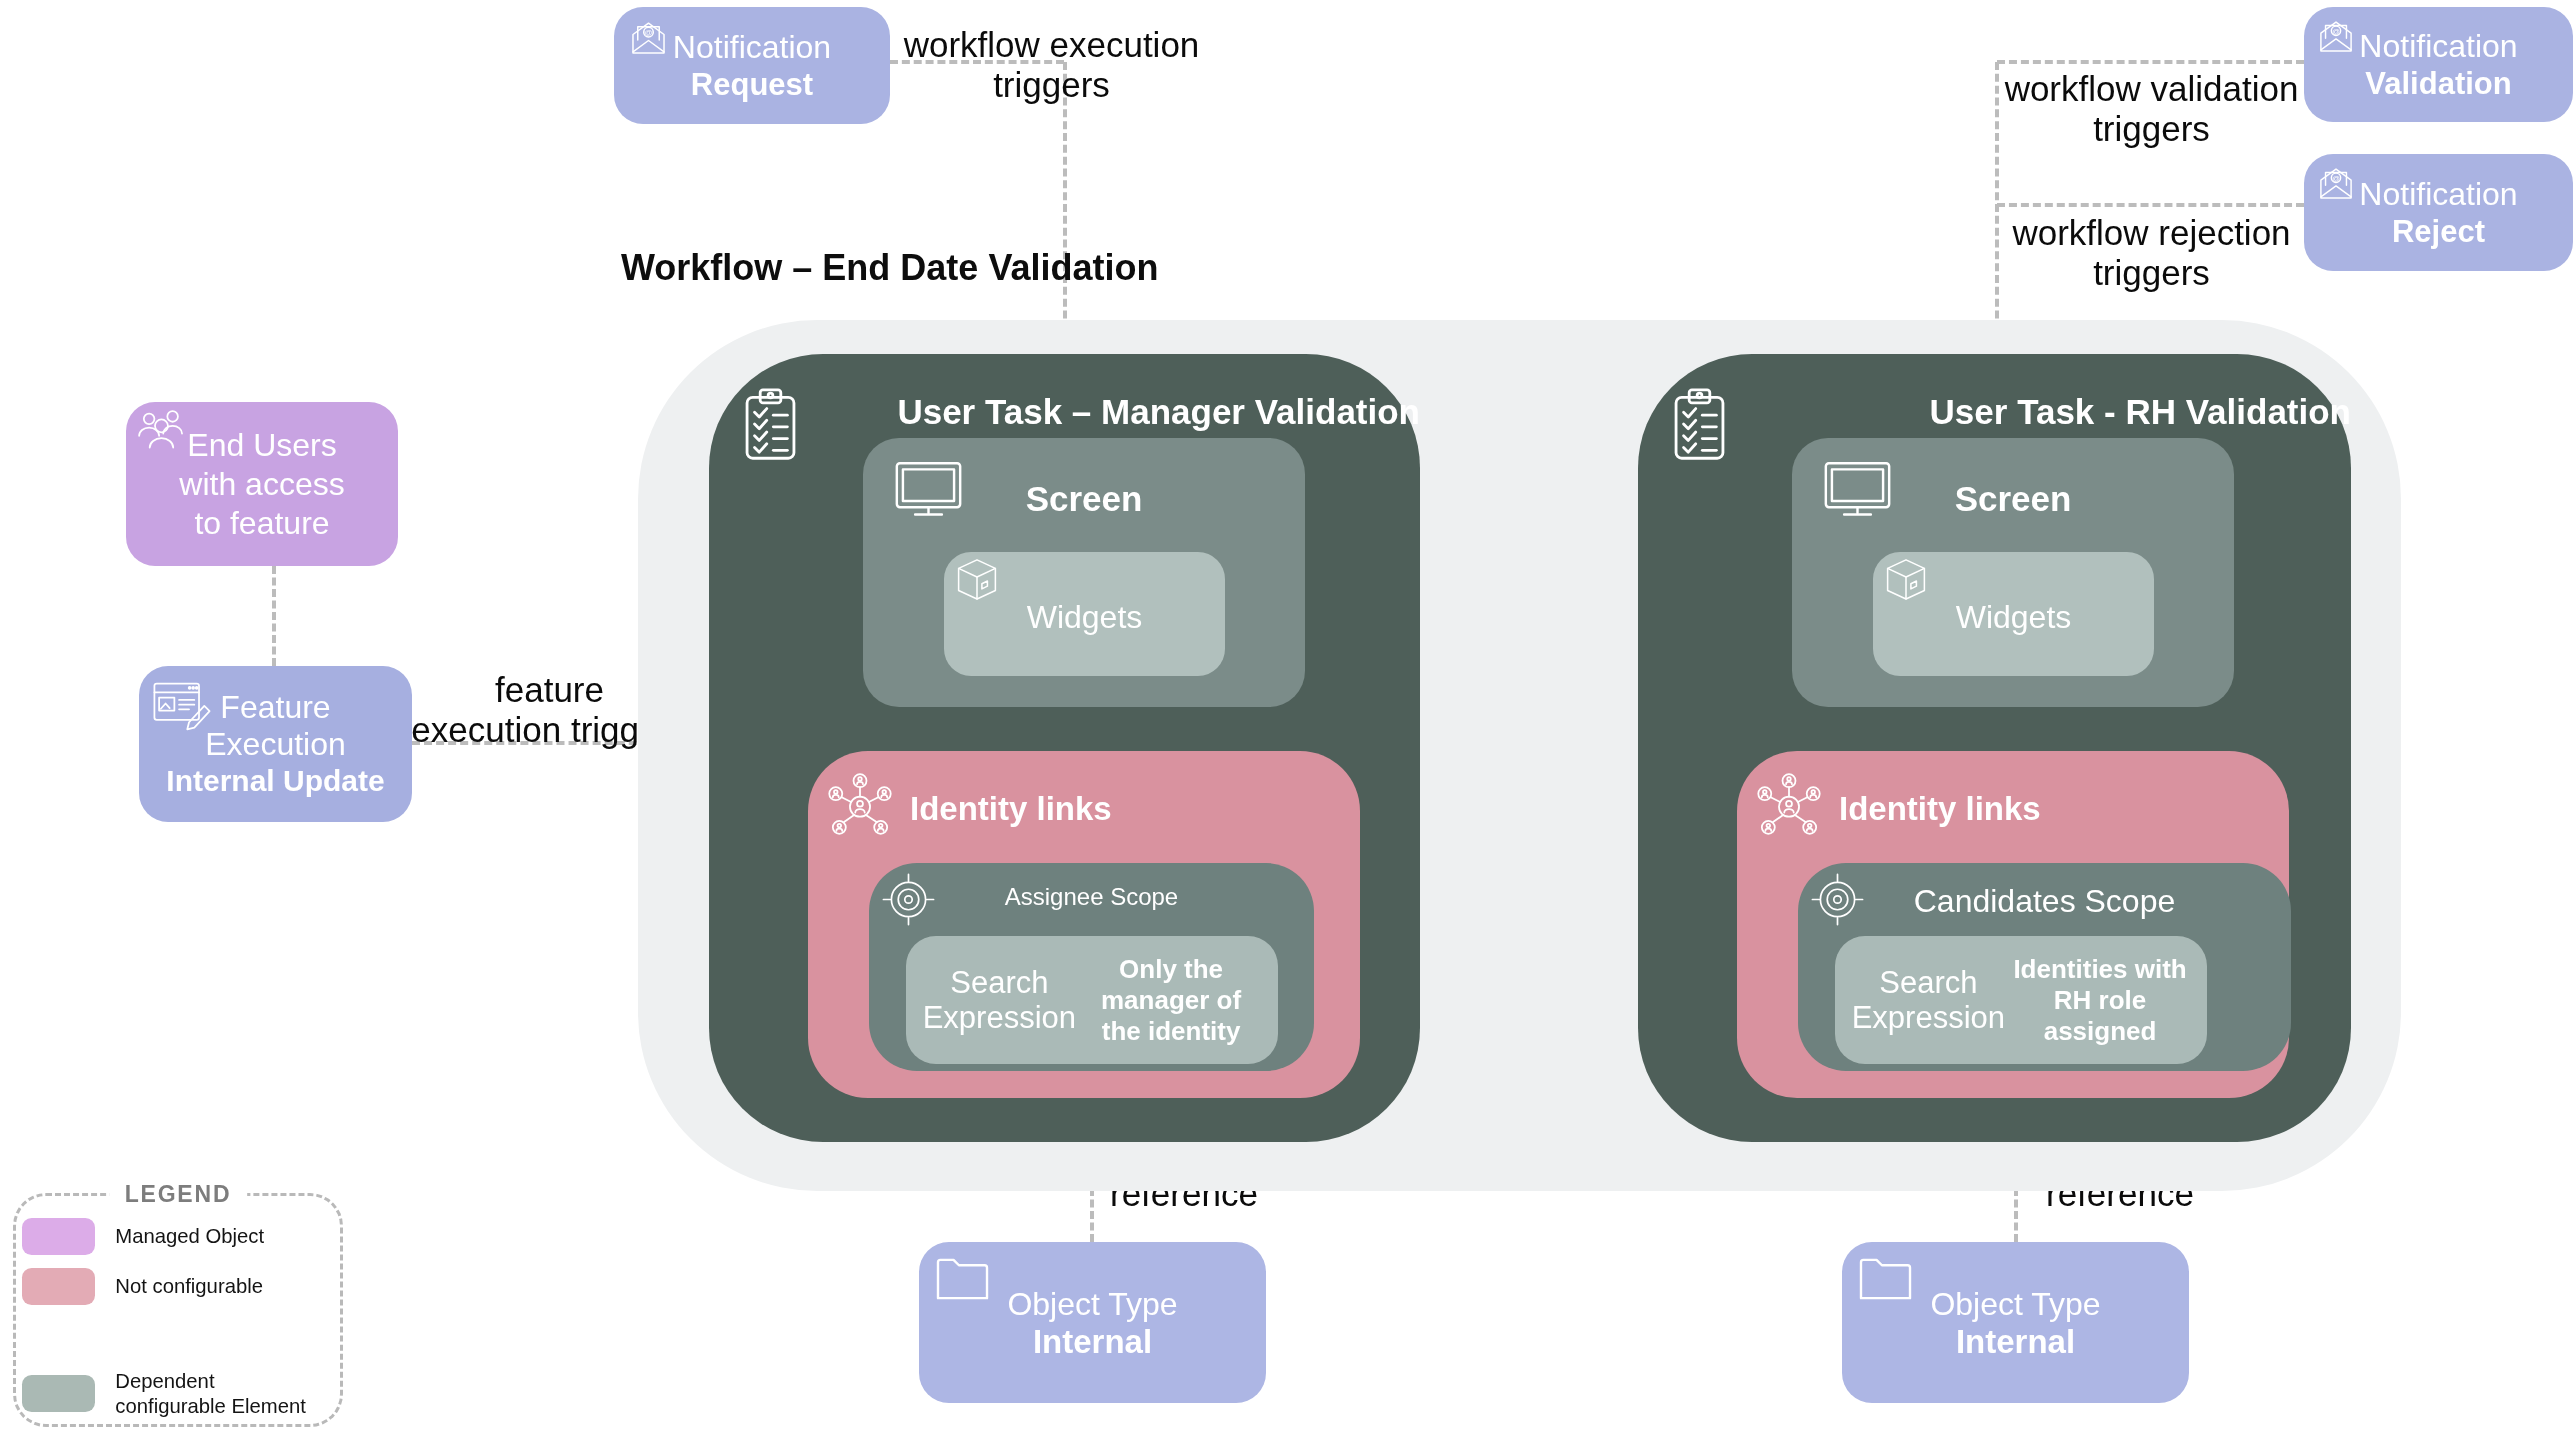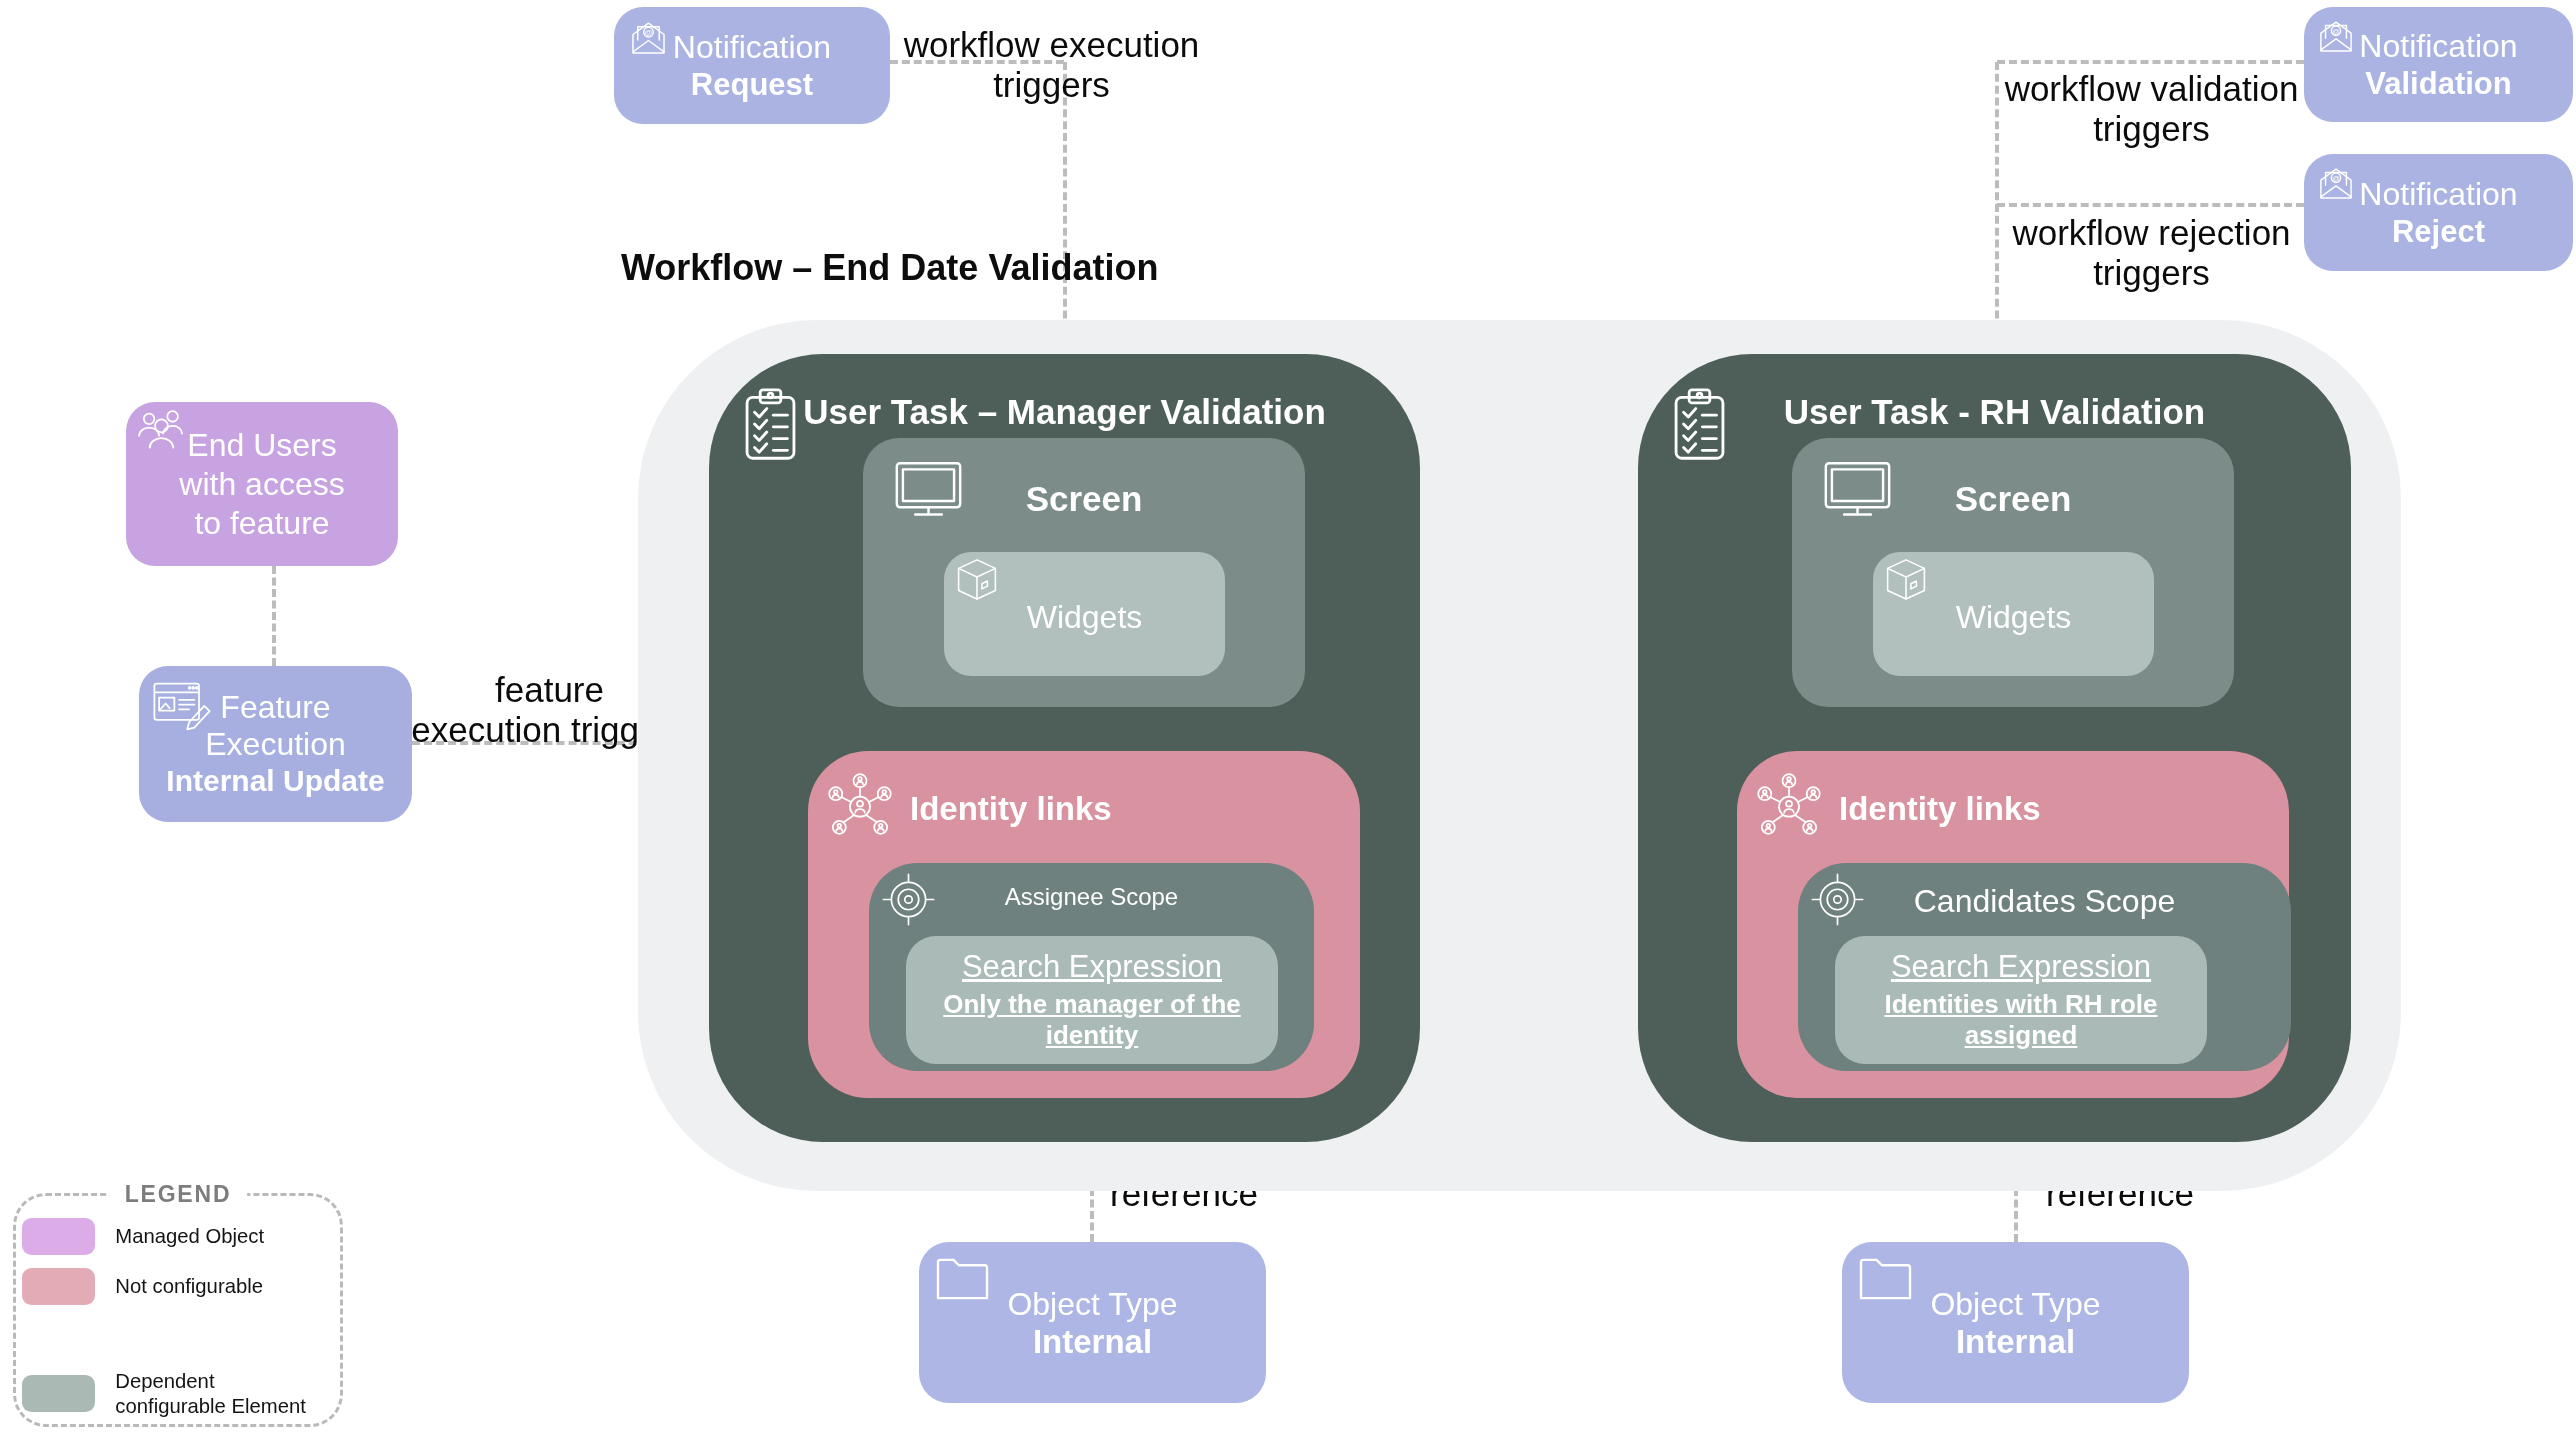--- a/index.html
+++ b/index.html
@@ -24,28 +24,28 @@
   .node .ln{font-size:32px;line-height:39px;}
   
   .dash-h{position:absolute;height:0;border-top:4.2px dashed #bcbcbc;}
   .dash-v{position:absolute;width:0;border-left:4.2px dashed #bcbcbc;}
   .clabel{position:absolute;font-size:35px;line-height:40px;text-align:center;color:#0b0b0b;}
   .clabel.left{text-align:left;}
   
   .page-title{position:absolute;left:621px;top:247px;font-size:36px;font-weight:700;color:#0d0d0d;}
   
   .task{position:absolute;border-radius:114px;}
-  .task-title{position:absolute;left:0;width:100%;text-align:center;font-size:35px;font-weight:700;color:#fff;}
+  .task-title{position:absolute;left:0;width:100%;text-align:right;font-size:35px;font-weight:700;color:#fff;}
   .panel{position:absolute;}
   .panel-title{position:absolute;left:0;width:100%;text-align:center;color:#fff;}
   .screen-box{border-radius:36px;}
   .widgets-box{border-radius:27px;}
   .identity-box{border-radius:60px;}
   .scope-box{border-radius:48px;}
-  .search-box{border-radius:30px;display:flex;flex-direction:column;align-items:center;justify-content:center;gap:4.8px;color:#fff;text-align:center;padding:0 16.7px;box-sizing:border-box;text-decoration:underline;}
+  .search-box{border-radius:30px;display:flex;align-items:center;justify-content:center;gap:4.8px;color:#fff;text-align:center;padding:0 16.7px;box-sizing:border-box;}
   .search-title{font-size:31px;line-height:35px;font-weight:400;}
   .search-note{font-size:26px;line-height:31px;font-weight:700;}
   
   .icon{position:absolute;}
   .icon svg{display:block;width:100%;height:100%;stroke:#ffffff;fill:none;stroke-linecap:round;stroke-linejoin:round;}
   
   .legend{position:absolute;left:13px;top:1193px;width:330px;height:234px;border:3.6px dashed #b9b9b9;border-radius:33px;box-sizing:border-box;}
   .legend-title{position:absolute;top:-15.5px;left:50%;transform:translateX(-50%);background:#ffffff;padding:0 15.5px;font-size:23px;font-weight:700;letter-spacing:1.8px;color:#7d7d7d;}
   .legend-row{position:absolute;left:6px;display:flex;align-items:center;gap:20.3px;}
   .swatch{width:73px;height:37px;border-radius:9.6px;flex:0 0 auto;}

